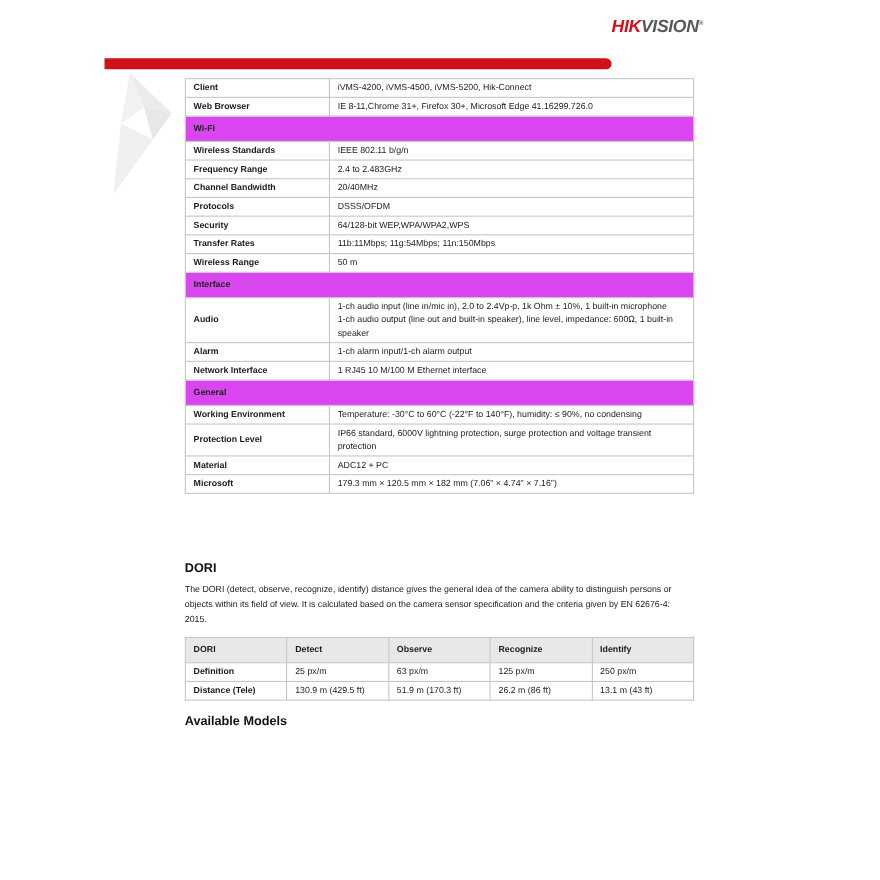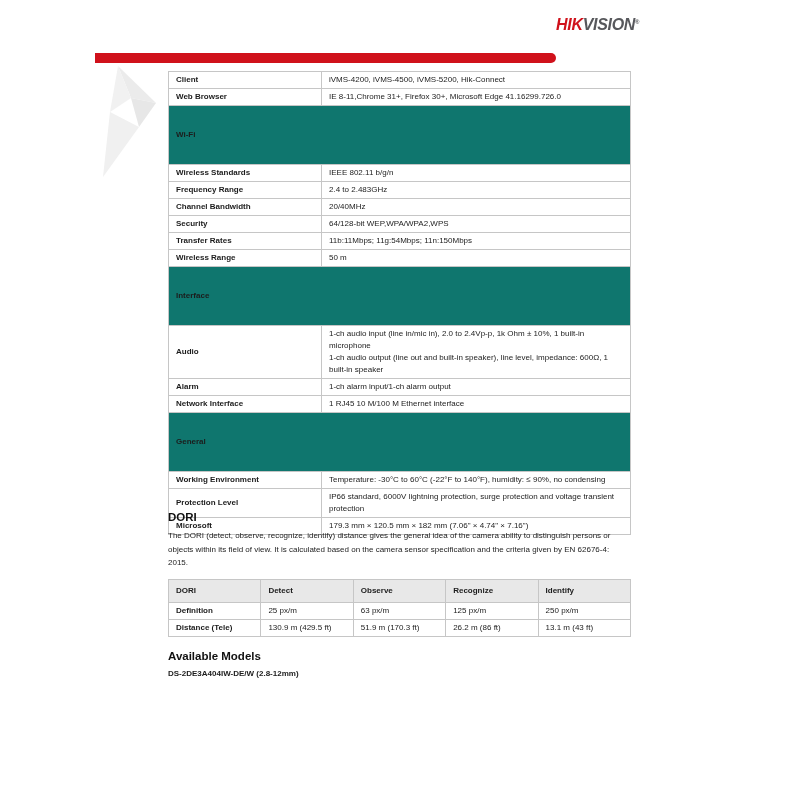--- a/index.html
+++ b/index.html
@@ -13,23 +13,23 @@
   .logo .vision { color:#57585c; }
   .logo .reg { font-size:6px; font-style:normal; color:#57585c; vertical-align:super; }
   .redbar { position:absolute; left:95px; top:53px; width:461px; height:10px;
             background:#d0111b; border-radius:0 5px 5px 0; }
   .watermark { position:absolute; left:100px; top:63px; }
 
   
   table { border-collapse:collapse; table-layout:fixed; }
   .spec { position:absolute; left:168px; top:71px; width:463px; font-size:8px; }
   .spec td { border:1px solid #c6c6c6; vertical-align:middle; line-height:12px; }
-  .spec td.lbl { width:153px; font-weight:bold; padding:2px 7px; }
+  .spec td.lbl { width:131px; font-weight:bold; padding:2px 7px; }
   .spec td.val { padding:2px 7px; white-space:pre-line; }
-  .spec td.sec { background:#0f766e; font-weight:bold; padding:23px 7px; }
+  .spec td.sec { background:#d946ef; font-weight:bold; padding:5px 7px; }
 
   
   .dori { position:absolute; left:168px; top:511px; width:463px; }
   .h-title { font-size:11.5px; font-weight:bold; color:#111; margin-bottom:6px; }
   .dori p { font-size:8px; line-height:13.5px; color:#1c1c1c; }
   .dori-table { width:463px; font-size:8px; margin-top:9px; }
   .dori-table th, .dori-table td { border:1px solid #c6c6c6; text-align:left;
             line-height:12px; padding:2px 7px; width:20%; }
   .dori-table th { background:#e8e8e8; font-weight:bold; padding:5px 7px; }
   .dori-table td.first { font-weight:bold; }
@@ -75,20 +75,24 @@
         </tr>
         <tr>
           <td class="lbl">Frequency Range</td>
           <td class="val">2.4 to 2.483GHz</td>
         </tr>
         <tr>
           <td class="lbl">Channel Bandwidth</td>
           <td class="val">20/40MHz</td>
         </tr>
         <tr>
+          <td class="lbl">Protocols</td>
+          <td class="val">DSSS/OFDM</td>
+        </tr>
+        <tr>
           <td class="lbl">Security</td>
           <td class="val">64/128-bit WEP,WPA/WPA2,WPS</td>
         </tr>
         <tr>
           <td class="lbl">Transfer Rates</td>
           <td class="val">11b:11Mbps; 11g:54Mbps; 11n:150Mbps</td>
         </tr>
         <tr>
           <td class="lbl">Wireless Range</td>
           <td class="val">50 m</td>
@@ -112,20 +116,24 @@
         <tr>
           <td class="sec" colspan="2">General</td>
         </tr>
         <tr>
           <td class="lbl">Working Environment</td>
           <td class="val">Temperature: -30°C to 60°C (-22°F to 140°F), humidity: ≤ 90%, no condensing</td>
         </tr>
         <tr>
           <td class="lbl">Protection Level</td>
           <td class="val">IP66 standard, 6000V lightning protection, surge protection and voltage transient protection</td>
+        </tr>
+        <tr>
+          <td class="lbl">Material</td>
+          <td class="val">ADC12 + PC</td>
         </tr>
         <tr>
           <td class="lbl">Microsoft</td>
           <td class="val">179.3 mm × 120.5 mm × 182 mm (7.06" × 4.74" × 7.16")</td>
         </tr>
       </tbody>
   </table>
 
   <div class="dori">
     <div class="h-title">DORI</div>
@@ -154,18 +162,15 @@
             <td>51.9 m (170.3 ft)</td>
             <td>26.2 m (86 ft)</td>
             <td>13.1 m (43 ft)</td>
           </tr>
         </tbody>
     </table>
   </div>
 
   <div class="models">
     <div class="h-title">Available Models</div>
-    <div>
-        <div class="model-item">DS-2DE3A404IW-DE/W (2.8-12mm)</div>
-      </div>
   </div>
 
 </div>
 
 </body></html>

